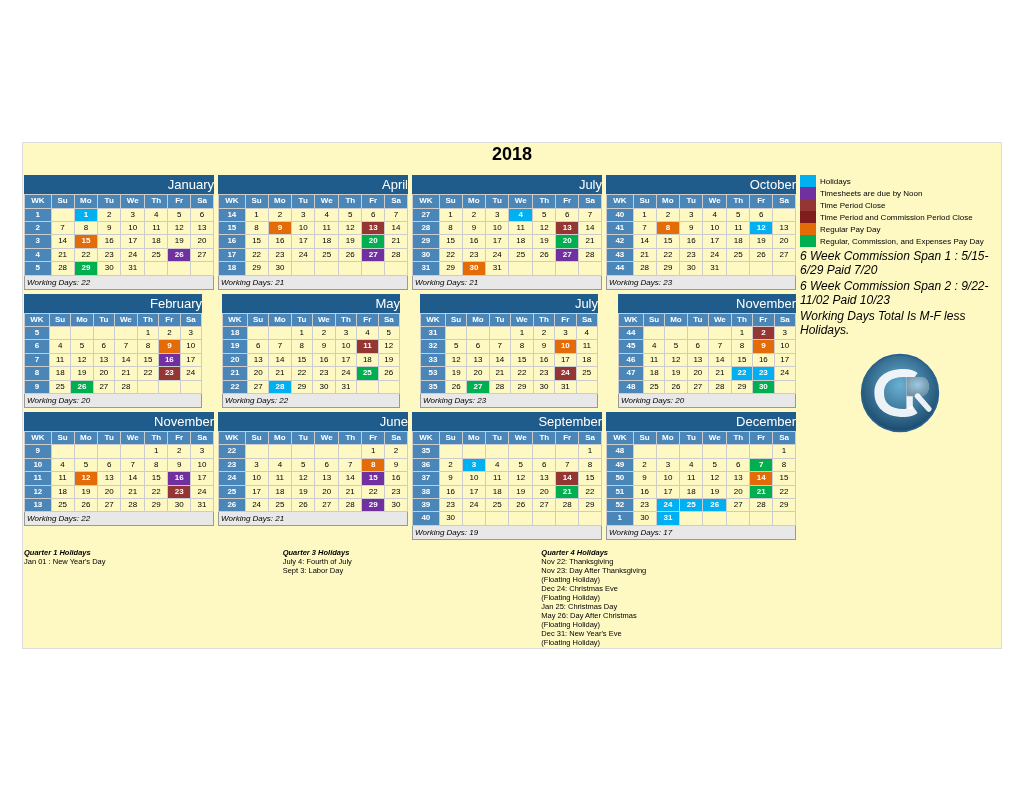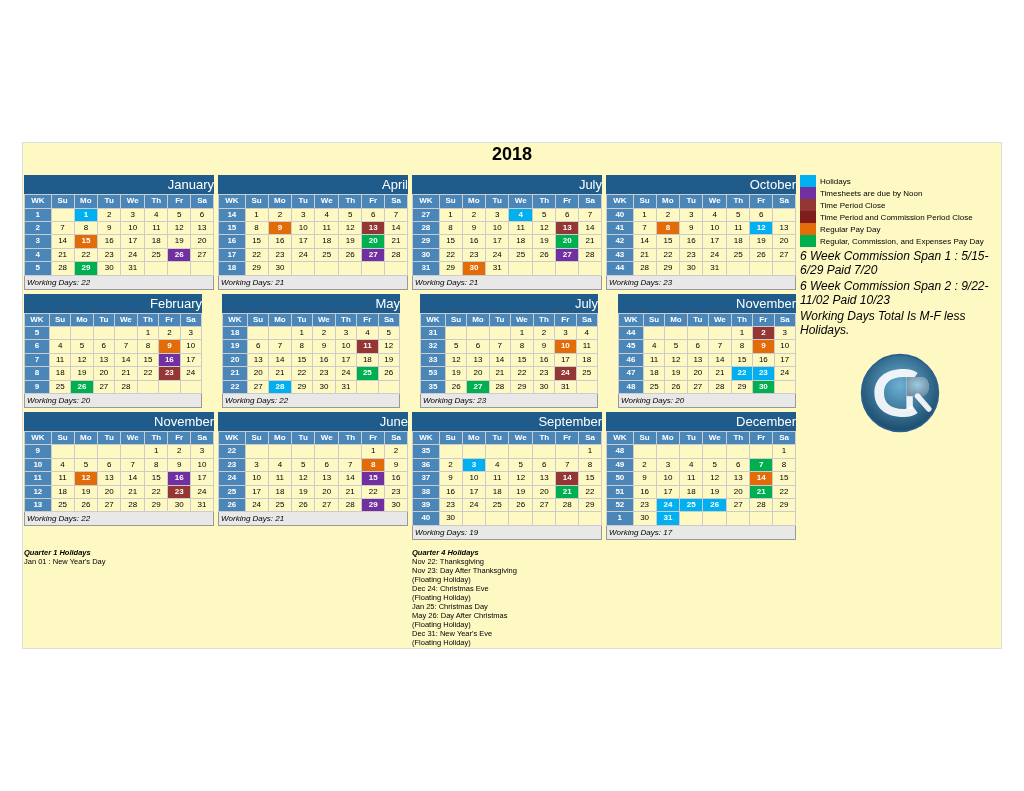--- a/index.html
+++ b/index.html
@@ -1011,20 +1011,25 @@
           <div class="working-days">Working Days: 17</div>
         </div>
       </div>
 
       <div class="holidays-section">
         <div class="holidays-quarter">
           <div class="q-title">Quarter 1 Holidays</div>
           <div class="h-item">Jan 01 : New Year's Day</div>
         </div>
         <div class="holidays-quarter">
+          <div class="q-title">Quarter 3 Holidays</div>
+          <div class="h-item">July 4: Fourth of July</div>
+          <div class="h-item">Sept 3: Labor Day</div>
+        </div>
+        <div class="holidays-quarter">
           <div class="q-title">Quarter 4 Holidays</div>
           <div class="h-item">Nov 22: Thanksgiving</div>
           <div class="h-item">Nov 23: Day After Thanksgiving</div>
           <div class="h-item">(Floating Holiday)</div>
           <div class="h-item">Dec 24: Christmas Eve</div>
           <div class="h-item">(Floating Holiday)</div>
           <div class="h-item">Jan 25: Christmas Day</div>
           <div class="h-item">May 26: Day After Christmas</div>
           <div class="h-item">(Floating Holiday)</div>
           <div class="h-item">Dec 31: New Year's Eve</div>

